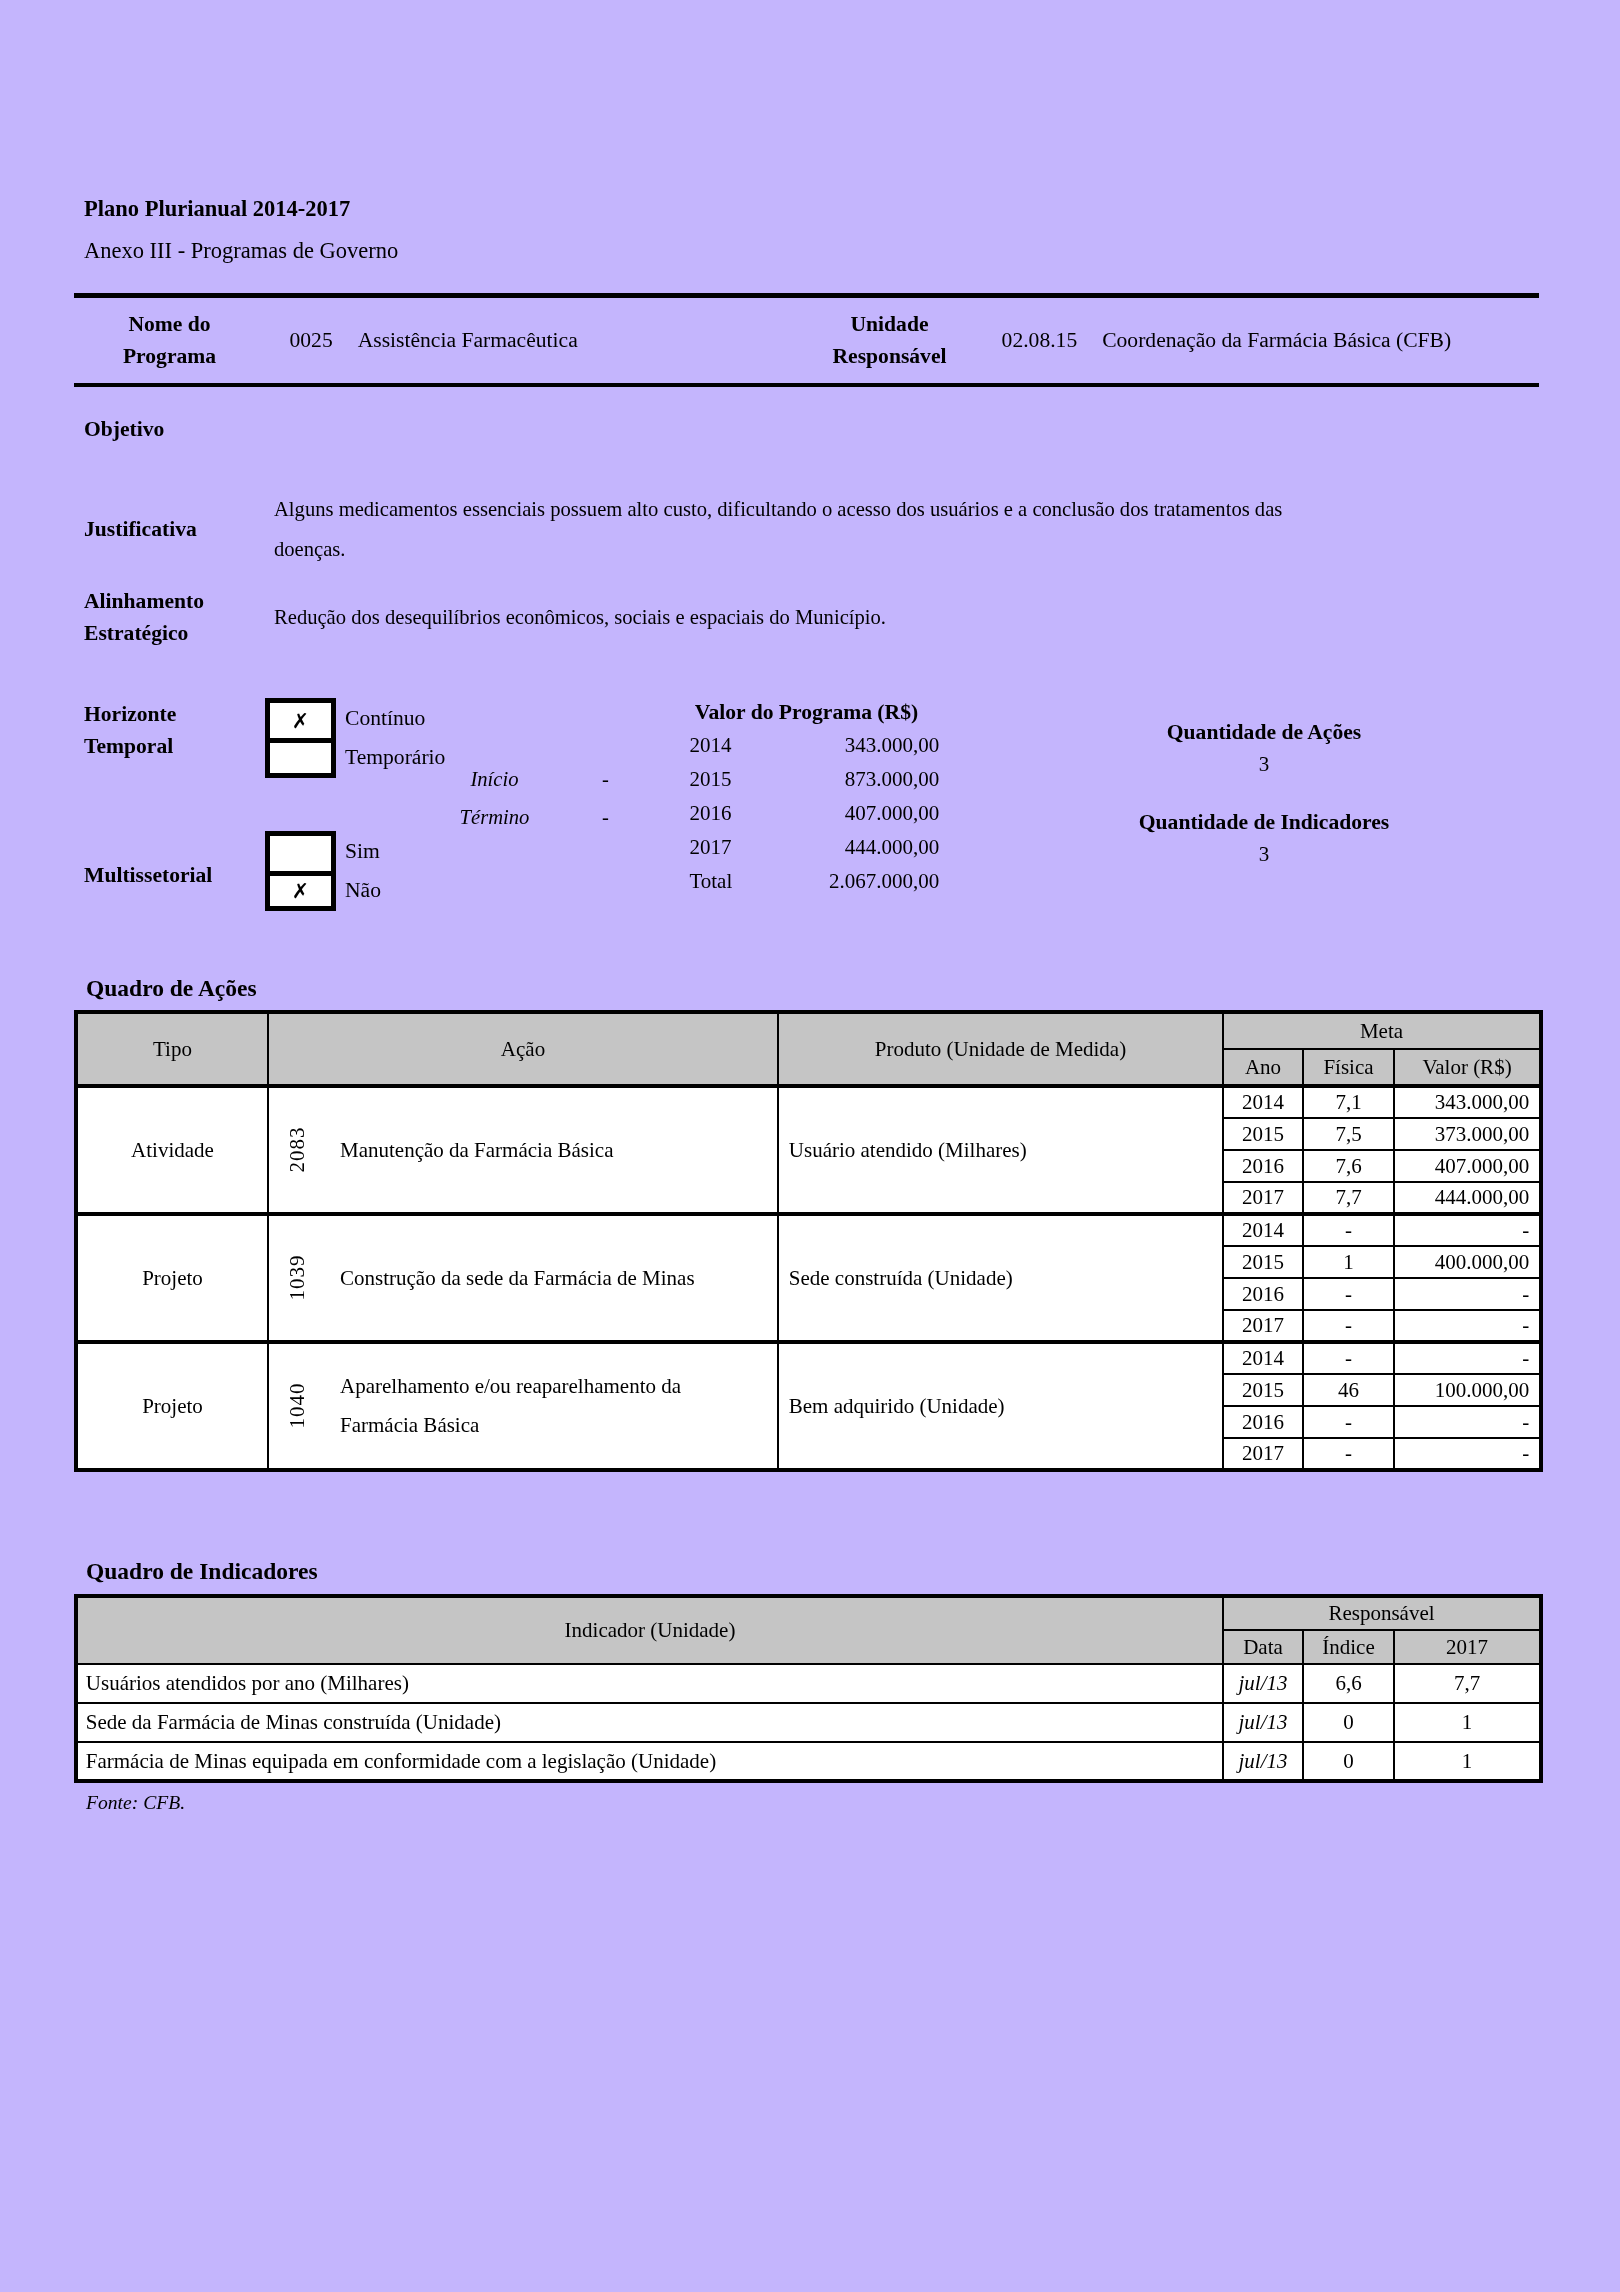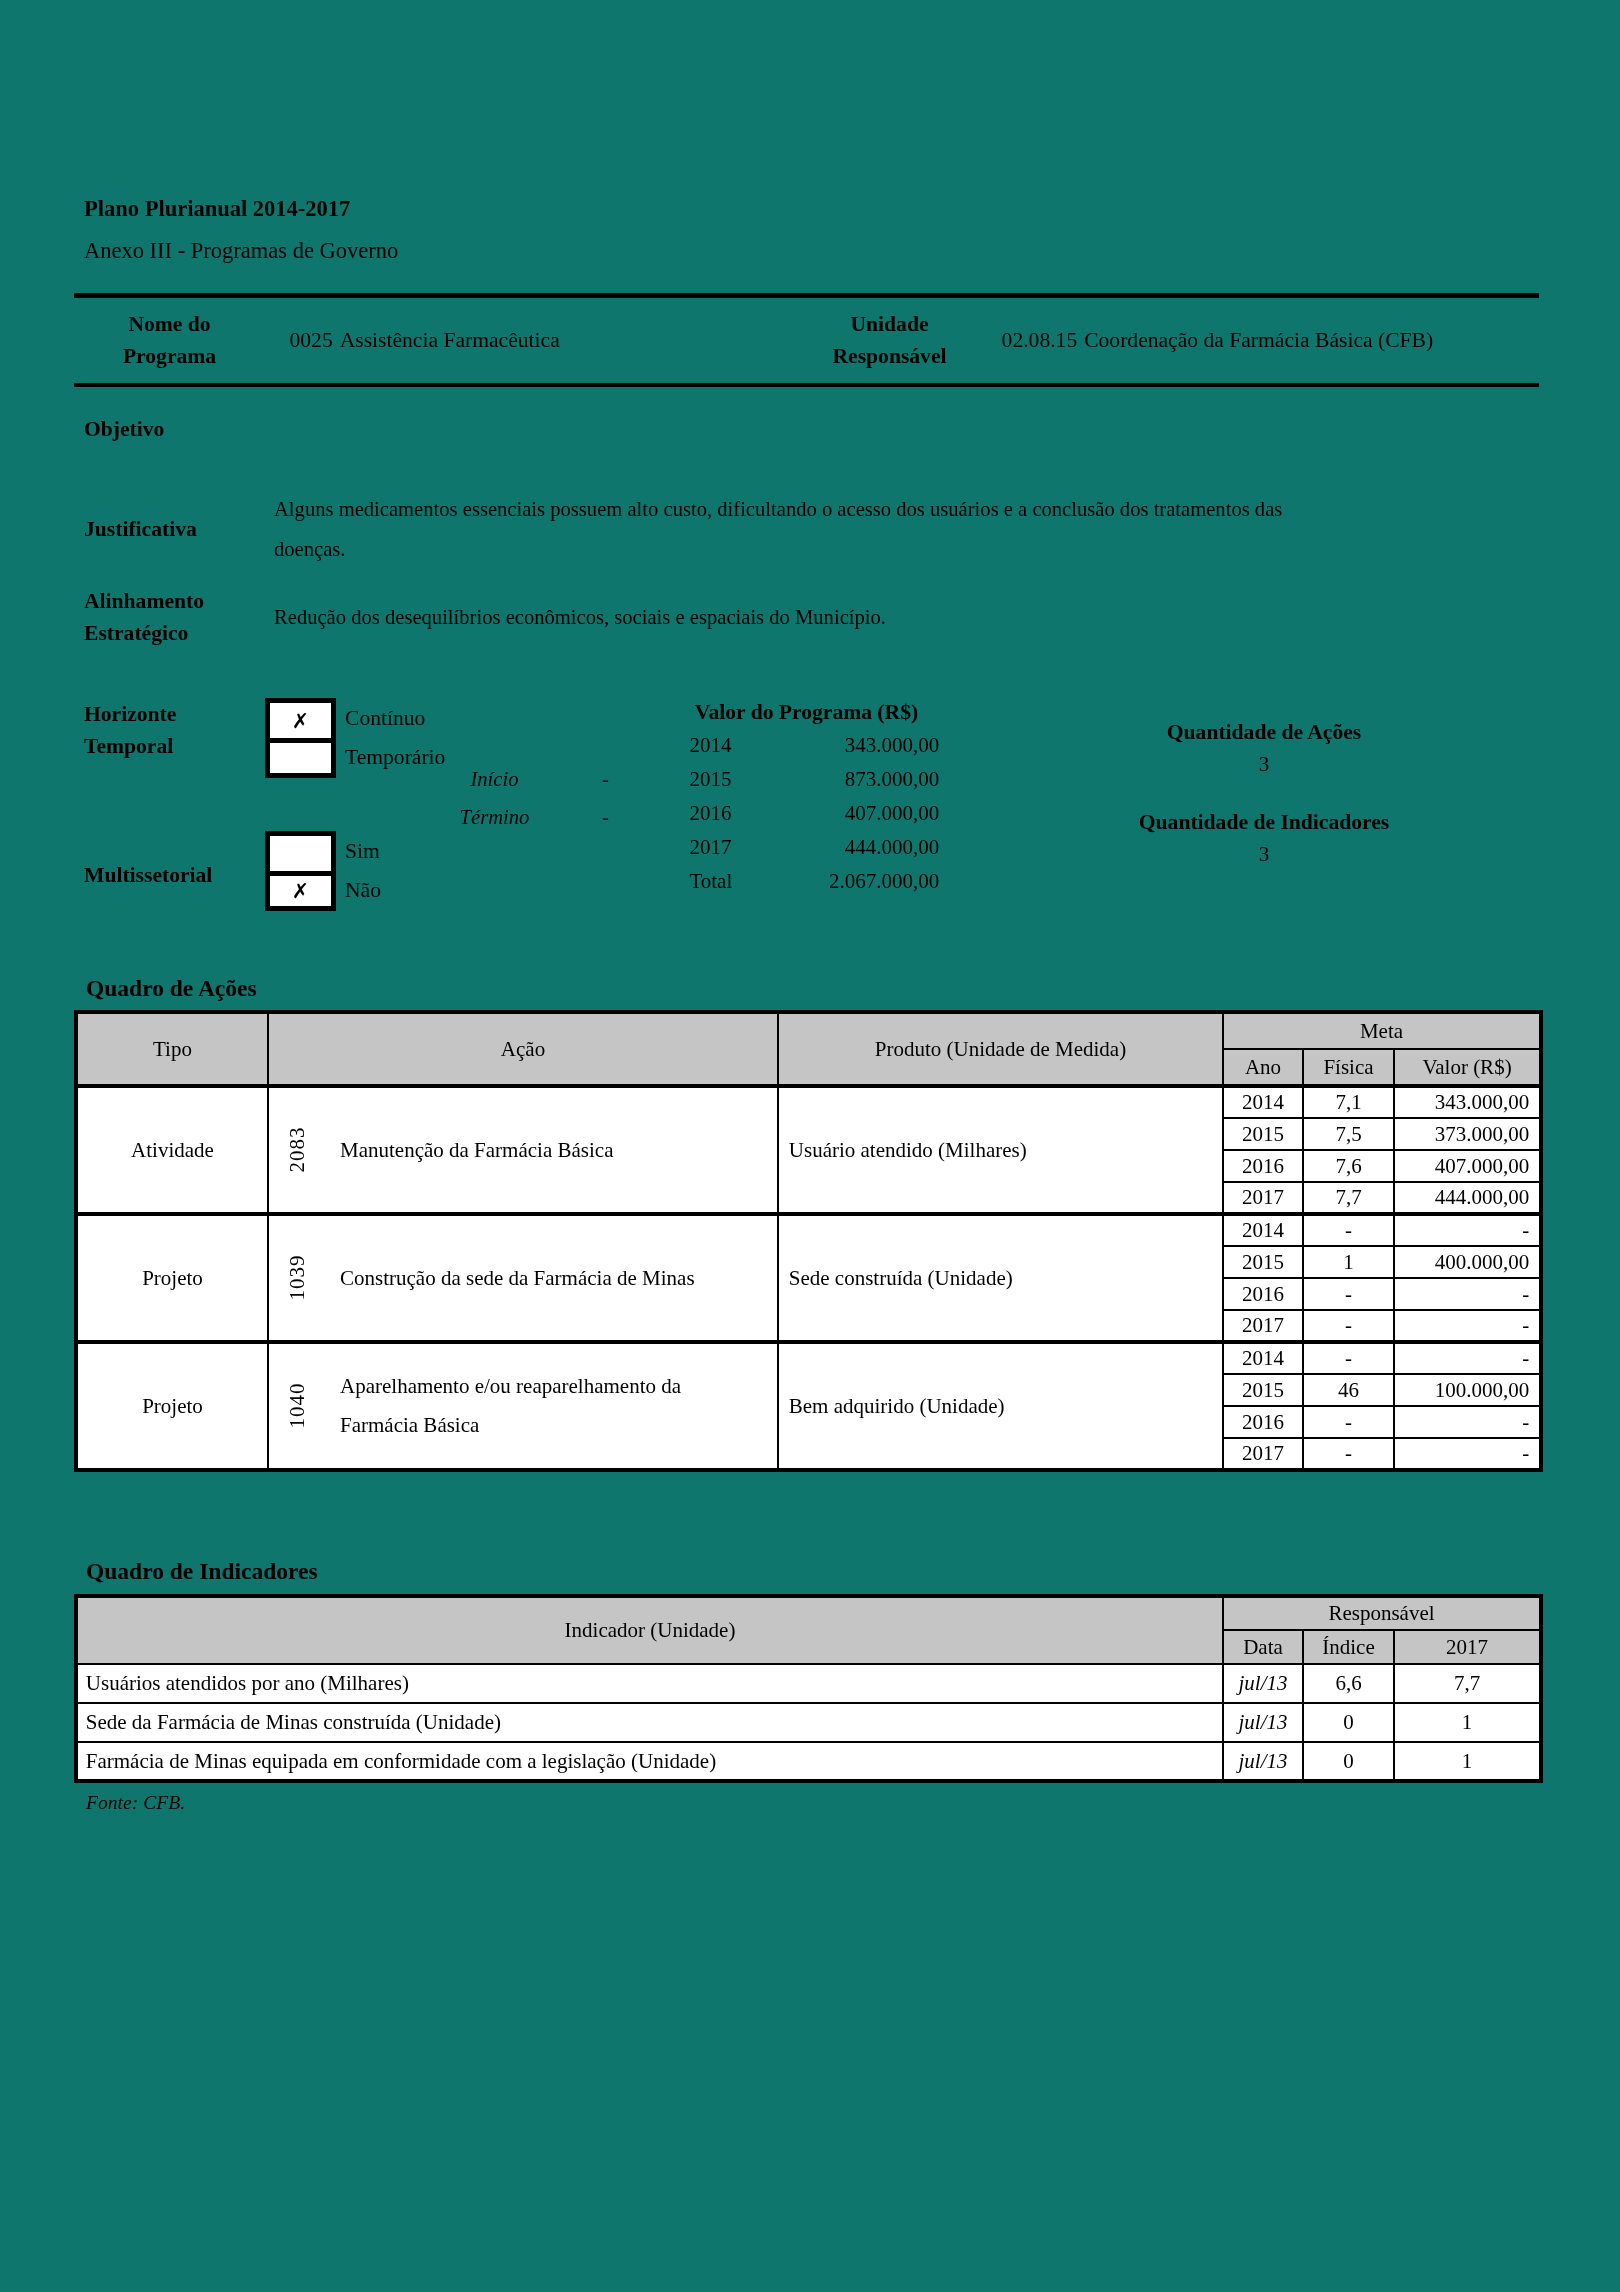--- a/index.html
+++ b/index.html
@@ -1,39 +1,39 @@
 <!DOCTYPE html>
 <html><head>
 <meta charset="utf-8">
 <style>
   * { margin:0; padding:0; box-sizing:border-box; }
   html,body { background:#ffffff; }
   .page {
-    position:relative; width:1620px; height:2293px; background:#0f766e;
+    position:relative; width:1620px; height:2293px; background:#c4b5fd;
     font-family:"Liberation Serif","DejaVu Serif",serif; color:#000; font-size:20.6px;
   }
   .abs { position:absolute; }
 
   
   .doc-title { left:84px; top:196px; font-size:22.5px; font-weight:bold; }
   .doc-subtitle { left:84px; top:238px; font-size:22.5px; }
 
   
   .program-band {
     left:74px; top:293px; width:1465px; height:94px;
     border-top:5.9px solid #000; border-bottom:4.9px solid #000;
     display:flex; align-items:center; font-size:21.6px;
   }
   .pb-label { width:191px; display:flex; justify-content:center; font-weight:bold; line-height:1.45; text-align:center; }
   .pb-label .wrapbox { width:118px; }
   .pb-label2 { width:181px; }
   .pb-label2 .wrapbox { width:132px; }
   .pb-value1 { width:534px; padding-left:24.5px; }
   .pb-value2 { flex:1; padding-left:21.6px; }
-  .code-gap { margin-left:7px; }
+  .code-gap { margin-left:25px; }
 
   
   .section { display:flex; align-items:center; width:1451px; left:84px; }
   .section .slabel { width:190px; font-weight:bold; font-size:21.6px; line-height:1.45; flex-shrink:0; }
   .section .slabel .wrapbox { width:152px; }
   .section .stext { font-size:20.6px; line-height:1.9; }
   .sec-objetivo { top:410px; min-height:39px; }
   .sec-justificativa { top:478px; min-height:103px; }
   .sec-justificativa .stext { max-width:1078px; }
   .sec-alinhamento { top:576px; min-height:83px; }

